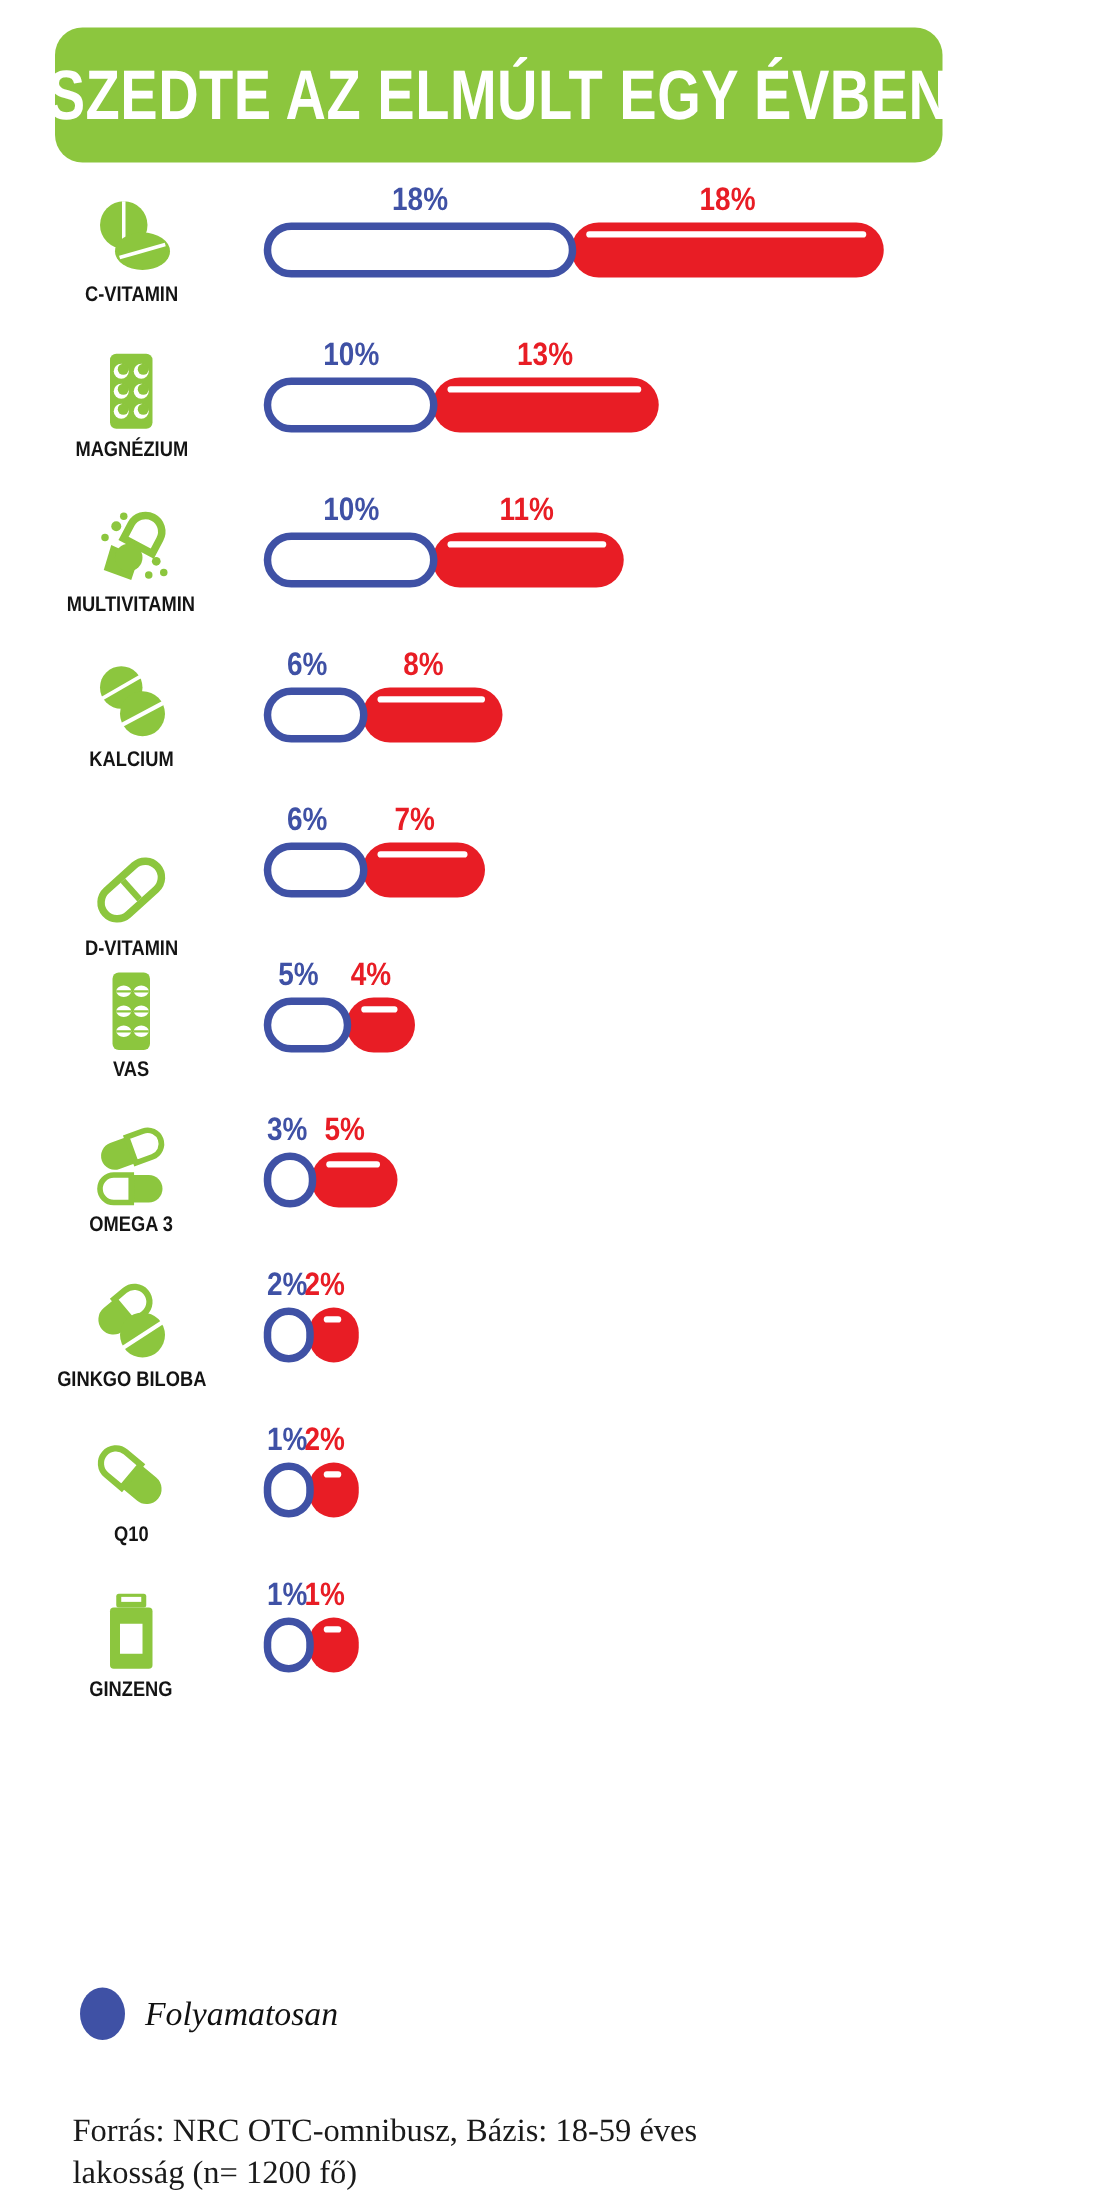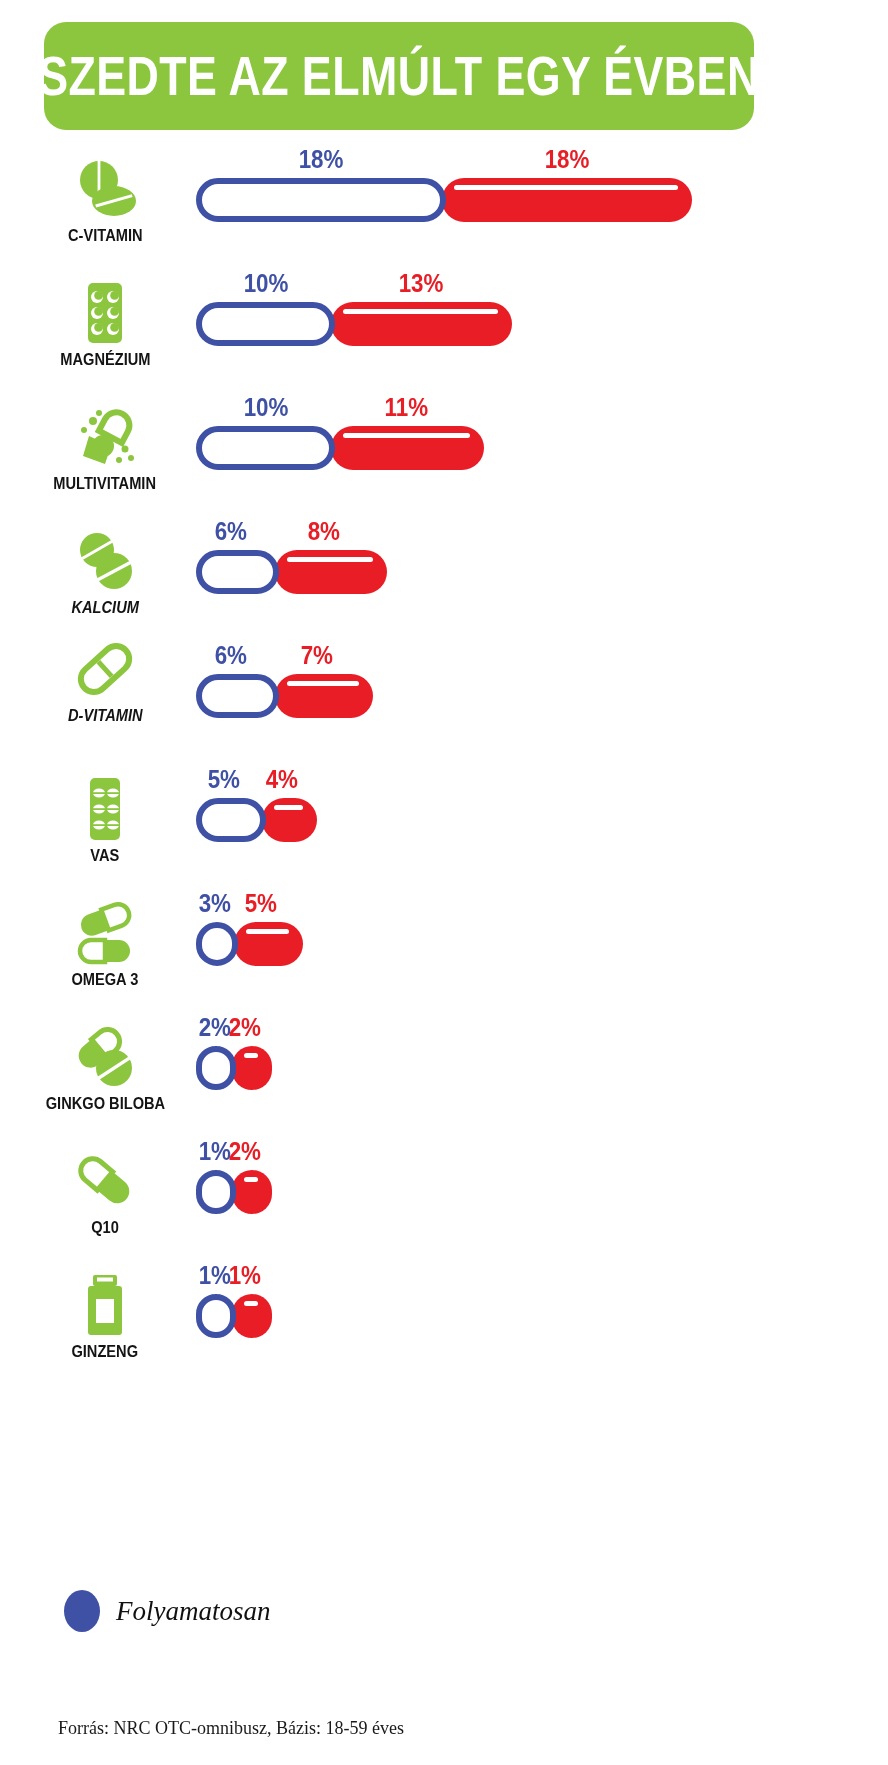--- a/index.html
+++ b/index.html
@@ -32,21 +32,21 @@
   }
   .icon-box{width:72px;height:66px;position:relative;}
   .icon-box svg{display:block;width:100%;height:100%;}
   .icon-label{
     margin-top:5px;color:#141414;font-weight:bold;font-size:17px;
     transform:scaleX(0.86);transform-origin:center center;
     white-space:nowrap;line-height:1;letter-spacing:0px;
   }
 
   
-  .bars{position:absolute;left:196px;top:0;height:66px;}
+  .bars{position:absolute;left:211px;top:0;height:66px;}
   .bar-wrap{position:absolute;top:26px;height:44px;}
 
   .bar-blue{
     position:absolute;top:0;height:44px;box-sizing:border-box;
     border:6px solid #3f51a5;background:#ffffff;
     border-radius:24px;z-index:2;
   }
   .bar-red{
     position:absolute;top:0;height:44px;box-sizing:border-box;
     background:#e81d25;border-radius:24px;z-index:1;
@@ -72,23 +72,22 @@
   .dot-red{background:#e81d25;}
   .legend-text{
     margin-left:16px;font-family:"Liberation Serif",serif;
     font-size:27px;color:#111111;white-space:nowrap;line-height:1;
   }
   .legend-gap{width:58px;}
 
   
   .source{
     position:absolute;left:58px;top:1688px;width:640px;
-    font-family:"Liberation Serif",serif;font-size:18px;color:#1a1a1a;
+    font-family:"Liberation Serif",serif;font-size:26px;color:#1a1a1a;
     line-height:1.28;
-    margin-top:29px;
   }
 </style>
 </head>
 <body>
 
 <div class="sheet">
 
   <div class="banner">
     <div class="banner-text">SZEDTE AZ ELMÚLT EGY ÉVBEN</div>
   </div>
@@ -164,42 +163,42 @@
       <div class="bars" style="top: 252px; width: 347.9px;">
         <div class="bar-wrap" style="left: 0px; width: 287.9px;">
           <div class="bar-red" style="left: 135px; width: 152.9px;">
             <div class="shine"></div>
           </div>
           <div class="bar-blue" style="left: 0px; width: 139px;"></div>
         </div>
         <div class="val val-blue" style="left: 43.5px;">10%</div>
         <div class="val val-red" style="left: 185.45px;">11%</div>
       </div>
-      <div class="icon-cell" style="top: 380px; font-style: italic;">
+      <div class="icon-cell" style="top: 380px;">
         <div class="icon-box">
           <svg viewBox="0 0 72 66">
       <circle cx="28" cy="22" r="17" fill="#8cc63e"></circle>
       <rect x="9" y="20.5" width="38" height="3" fill="#fff" transform="rotate(-30 28 22)"></rect>
       <circle cx="45" cy="43" r="18" fill="#8cc63e"></circle>
       <rect x="25" y="41.5" width="40" height="3.4" fill="#fff" transform="rotate(-28 45 43)"></rect>
     </svg>
         </div>
         <div class="icon-label">KALCIUM</div>
       </div>
       <div class="bars" style="top: 376px; width: 250.6px;">
         <div class="bar-wrap" style="left: 0px; width: 190.6px;">
           <div class="bar-red" style="left: 79.4px; width: 111.2px;">
             <div class="shine"></div>
           </div>
           <div class="bar-blue" style="left: 0px; width: 83.4px;"></div>
         </div>
         <div class="val val-blue" style="left: 15.7px;">6%</div>
         <div class="val val-red" style="left: 109px;">8%</div>
       </div>
-      <div class="icon-cell" style="top: 488px; font-style: italic;">
+      <div class="icon-cell" style="top: 531px;">
         <div class="icon-box">
           <svg viewBox="0 0 72 66">
       <g transform="rotate(-42 36 33)">
         <rect x="8" y="20" width="56" height="26" rx="13" fill="none" stroke="#8cc63e" stroke-width="6"></rect>
         <rect x="33.5" y="23" width="5" height="20" fill="#8cc63e"></rect>
       </g>
     </svg>
         </div>
         <div class="icon-label">D-VITAMIN</div>
       </div>
@@ -342,15 +341,16 @@
   <div class="legend">
     <div class="legend-item">
       <div class="dot dot-blue"></div>
       <div class="legend-text">Folyamatosan</div>
     </div>
     <div class="legend-gap"></div>
   </div>
 
   <div class="source">
     <div>Forrás: NRC OTC-omnibusz, Bázis: 18-59 éves</div>
+    <div>lakosság (n= 1200 fő)</div>
   </div>
 
 </div>
 
 </body></html>

